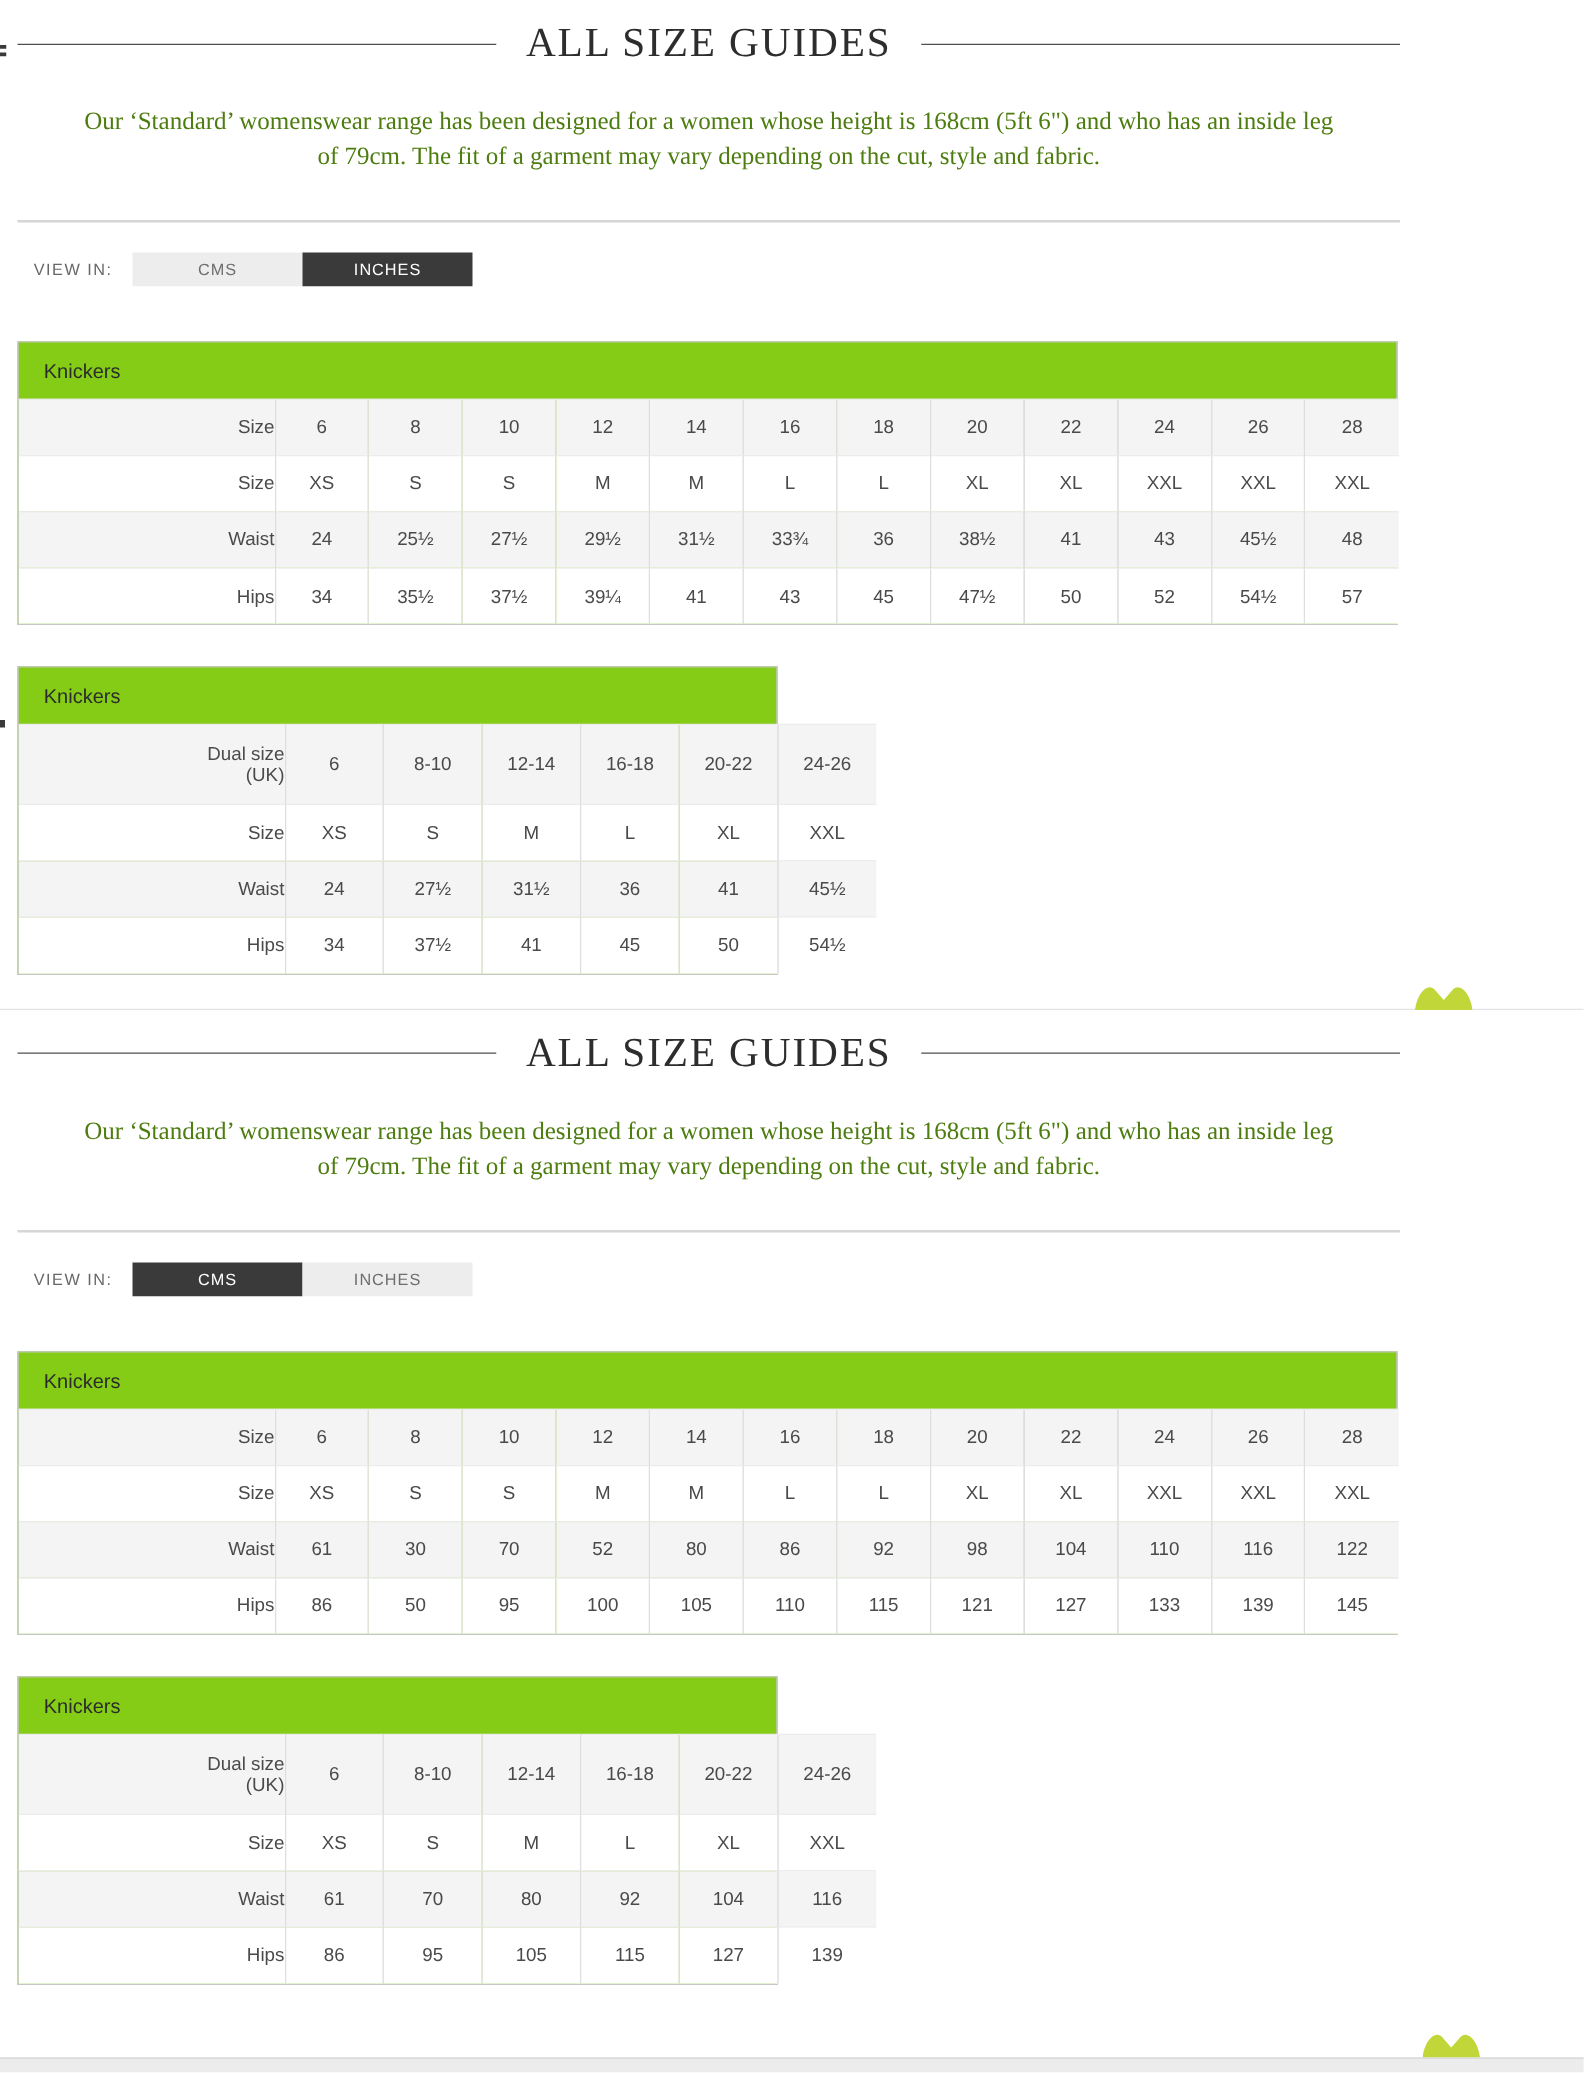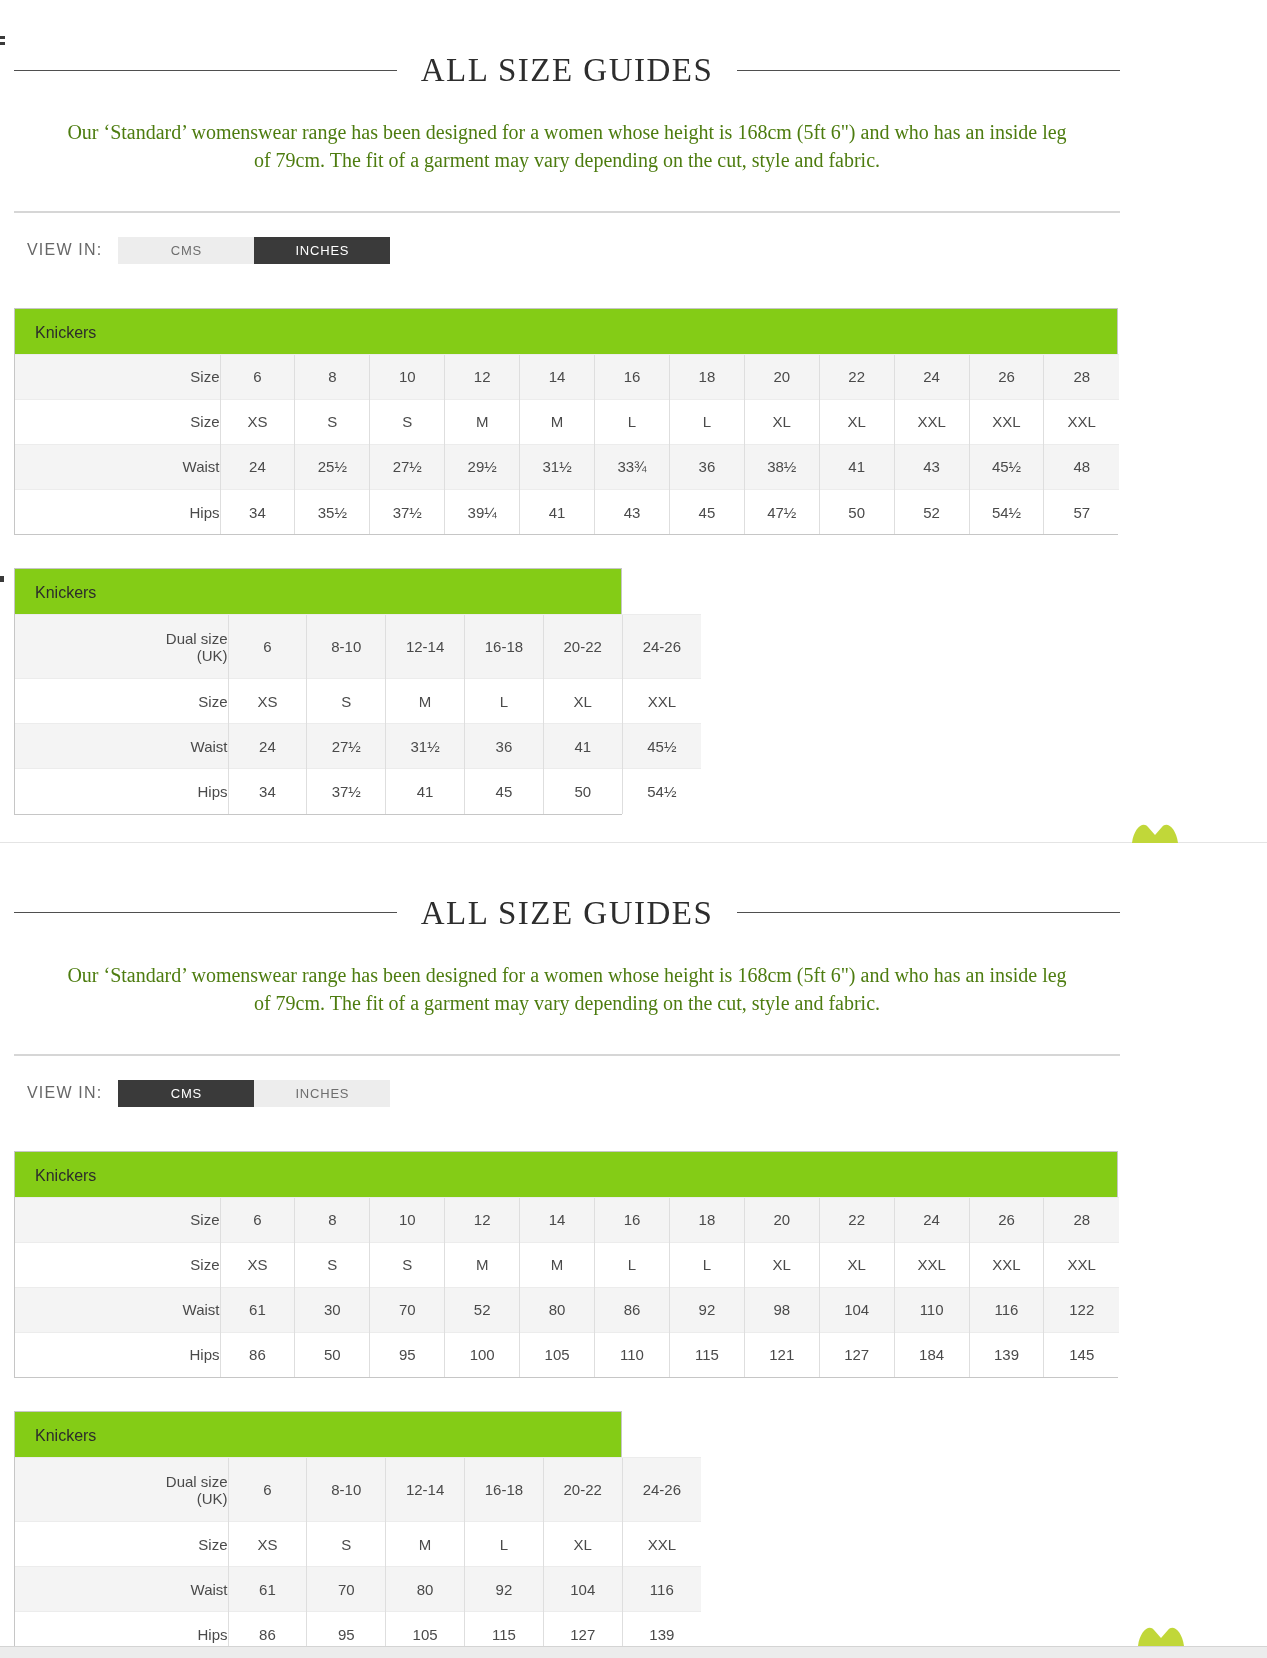--- a/index.html
+++ b/index.html
@@ -4,38 +4,38 @@
 <style>
   * { margin:0; padding:0; box-sizing:border-box; }
   html,body { background:#fff; }
   body {
     width:1267px; height:1658px; position:relative; overflow:hidden;
     font-family:"Liberation Sans", sans-serif; color:#4a4a4a;
   }
   .content { margin-left:14px; width:1106px; }
 
   
-  .capture { padding-top:26px;margin-top:24px; }
+  .capture { padding-top:15px; }
   .heading { display:flex; align-items:center; gap:24px; }
   .rule { flex:1; height:1px; background:#4f4f4f; }
   .title {
     font-family:"Liberation Serif", serif; font-weight:400;
     font-size:33px; letter-spacing:1.5px; color:#2d2d2d; line-height:40px;
     white-space:nowrap;
   }
   .desc {
     margin:28px auto 0; max-width:1010px; text-align:center;
     font-family:"Liberation Serif", serif; font-size:20px; line-height:1.42;
     color:#4d7c0f;
   }
   .divider { margin-top:36px; border-top:2px solid #d6d6d6; height:0; }
 
   
   .view-row { margin-top:24px; display:flex; align-items:center; }
-  .view-label { margin-left:13px; font-size:16px; letter-spacing:1.2px; color:#676767; }
+  .view-label { margin-left:13px; font-size:13px; letter-spacing:1.2px; color:#676767; }
   .toggle { display:flex; margin-left:16px; }
   .toggle-btn {
     width:136px; height:27px; display:flex; align-items:center; justify-content:center;
     font-family:"Liberation Sans", sans-serif; font-size:13px; letter-spacing:0.8px;
     background:#ededed; color:#6e6e6e; border:none; cursor:pointer;
   }
   .toggle-btn.active { background:#3a3a3a; color:#ffffff; }
 
   
   .table-box { border:1px solid #c6c6c6; background:#84cc16; }
@@ -286,21 +286,21 @@
               <td class="lbl">Hips</td>
               <td>86</td>
               <td>50</td>
               <td>95</td>
               <td>100</td>
               <td>105</td>
               <td>110</td>
               <td>115</td>
               <td>121</td>
               <td>127</td>
-              <td>184</td>
+              <td>133</td>
               <td>139</td>
               <td>145</td>
             </tr>
           </tbody>
         </table>
       </div>
     <div class="table-box narrow">
         <div class="t-title">Knickers</div>
         <table>
           <tbody>

